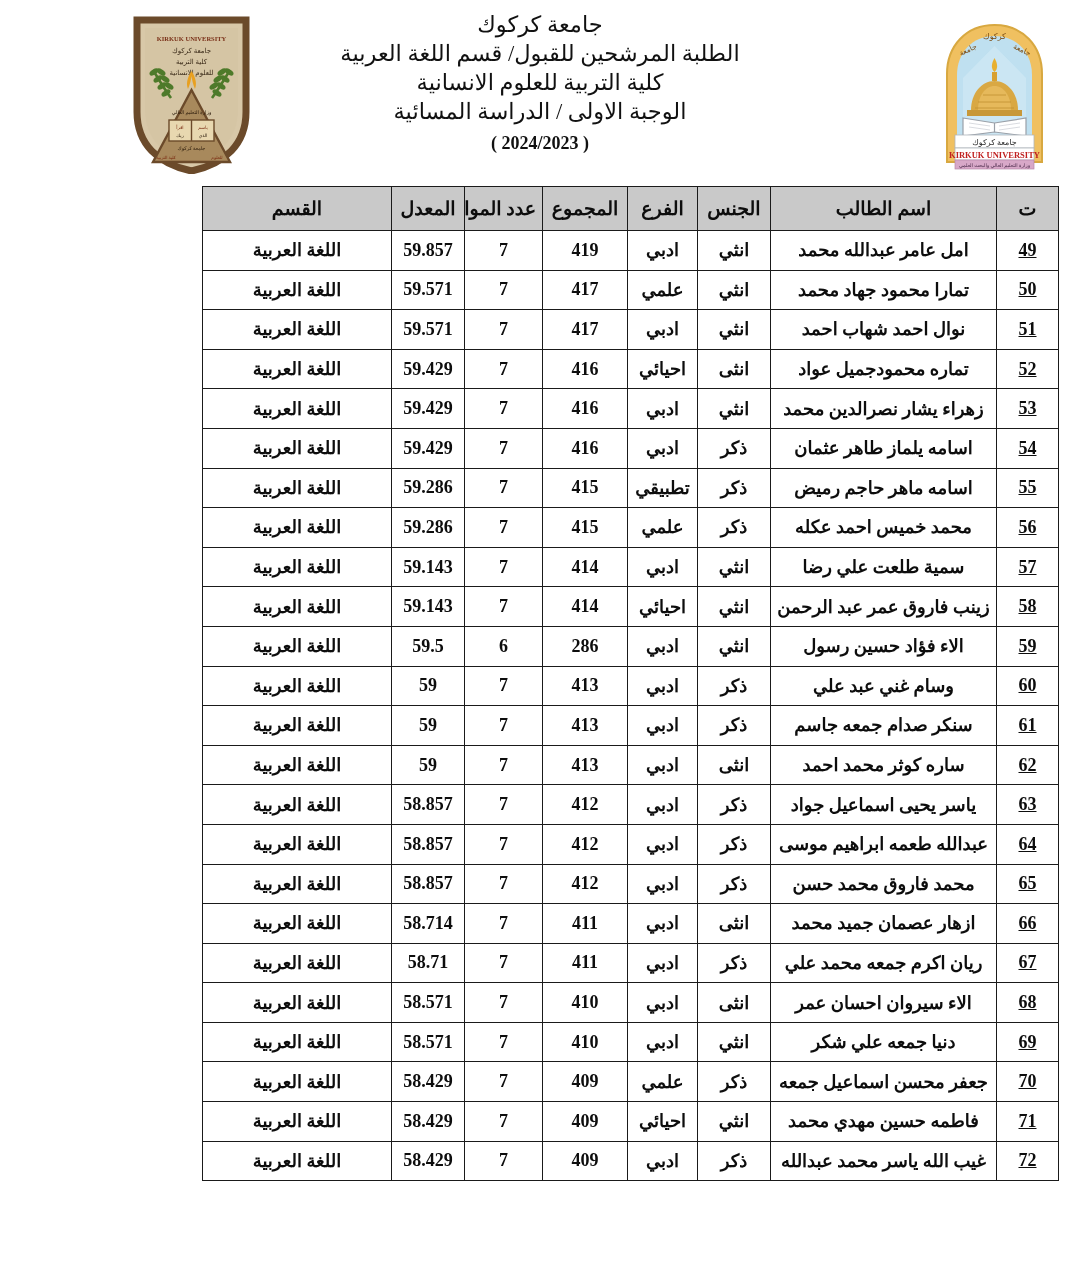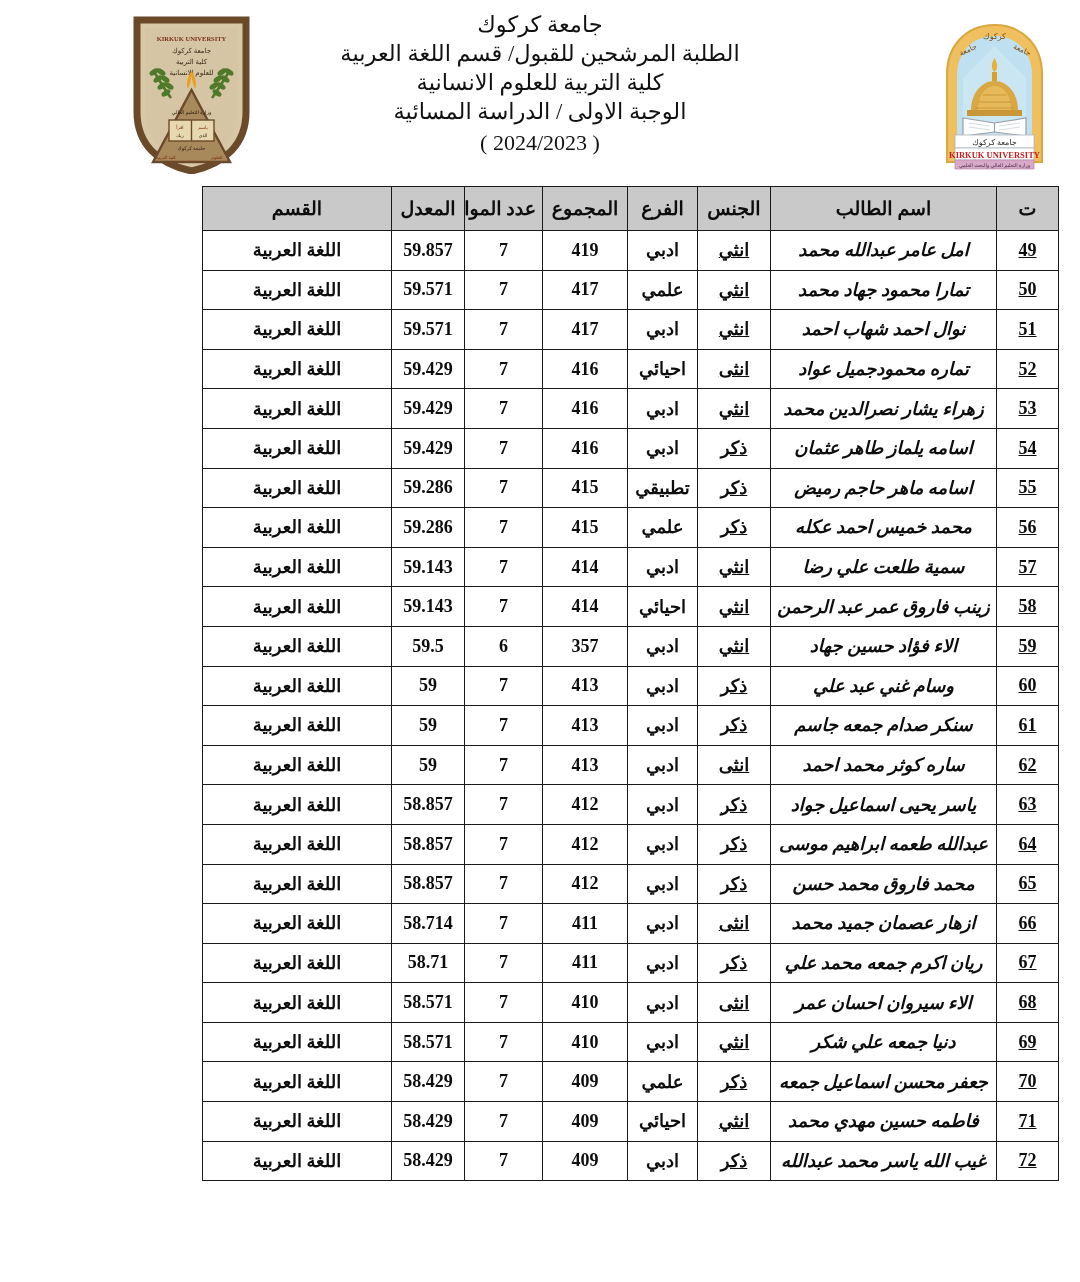--- a/index.html
+++ b/index.html
@@ -39,23 +39,24 @@
     font-family: "Liberation Serif", "DejaVu Serif", serif;
     font-size: 22.5px;
     line-height: 29px;
     color: #111111;
     letter-spacing: 0px;
     white-space: nowrap;
   }
 
   .header-titles .line-year {
     direction: ltr;
-    font-size: 22px;
+    font-size: 18px;
     line-height: 30px;
     padding-top: 2px;
+    font-weight: bold;
   }
 
   
   .logo-left {
     position: absolute;
     left: 133px;
     top: 16px;
     width: 117px;
     height: 158px;
   }
@@ -119,34 +120,33 @@
   col.c-branch  { width: 70px;  }
   col.c-total   { width: 85px;  }
   col.c-subj    { width: 78px;  }
   col.c-avg     { width: 73px;  }
   col.c-dept    { width: 189px; }
 
   td.cell-name {
     text-align: right;
     padding-right: 9px;
     font-size: 17.5px;
-    font-style: italic;
   }
 
   td.cell-dept {
     text-align: center;
     font-size: 17.5px;
   }
 
   td.cell-avg   { font-size: 18.5px; font-family: "Liberation Serif", "DejaVu Serif", serif; }
   td.cell-idx   { font-size: 19px; text-decoration: underline; }
   td.cell-total { font-size: 18.5px; }
   td.cell-subj  { font-size: 18.5px; }
   td.cell-branch{ font-size: 17.5px; }
-  td.cell-gender{ font-size: 17.5px; text-decoration: underline; }
+  td.cell-gender{ font-size: 17.5px; }
 </style>
 </head>
 <body>
 
 <div class="page">
 
   <div class="header-band">
 
     <div class="logo-left">
       <svg viewBox="0 0 117 158" width="117" height="158" aria-hidden="true">
@@ -355,24 +355,24 @@
             <td class="cell-name">زينب فاروق عمر عبد الرحمن</td>
             <td class="cell-gender">انثي</td>
             <td class="cell-branch">احيائي</td>
             <td class="cell-total">414</td>
             <td class="cell-subj">7</td>
             <td class="cell-avg">59.143</td>
             <td class="cell-dept">اللغة العربية</td>
           </tr>
           <tr>
             <td class="cell-idx">59</td>
-            <td class="cell-name">الاء فؤاد حسين جهاد</td>
-            <td class="cell-gender">انثي</td>
-            <td class="cell-branch">ادبي</td>
-            <td class="cell-total">357</td>
+            <td class="cell-name">الاء فؤاد حسين رسول</td>
+            <td class="cell-gender">انثي</td>
+            <td class="cell-branch">ادبي</td>
+            <td class="cell-total">286</td>
             <td class="cell-subj">6</td>
             <td class="cell-avg">59.5</td>
             <td class="cell-dept">اللغة العربية</td>
           </tr>
           <tr>
             <td class="cell-idx">60</td>
             <td class="cell-name">وسام غني عبد علي</td>
             <td class="cell-gender">ذكر</td>
             <td class="cell-branch">ادبي</td>
             <td class="cell-total">413</td>

